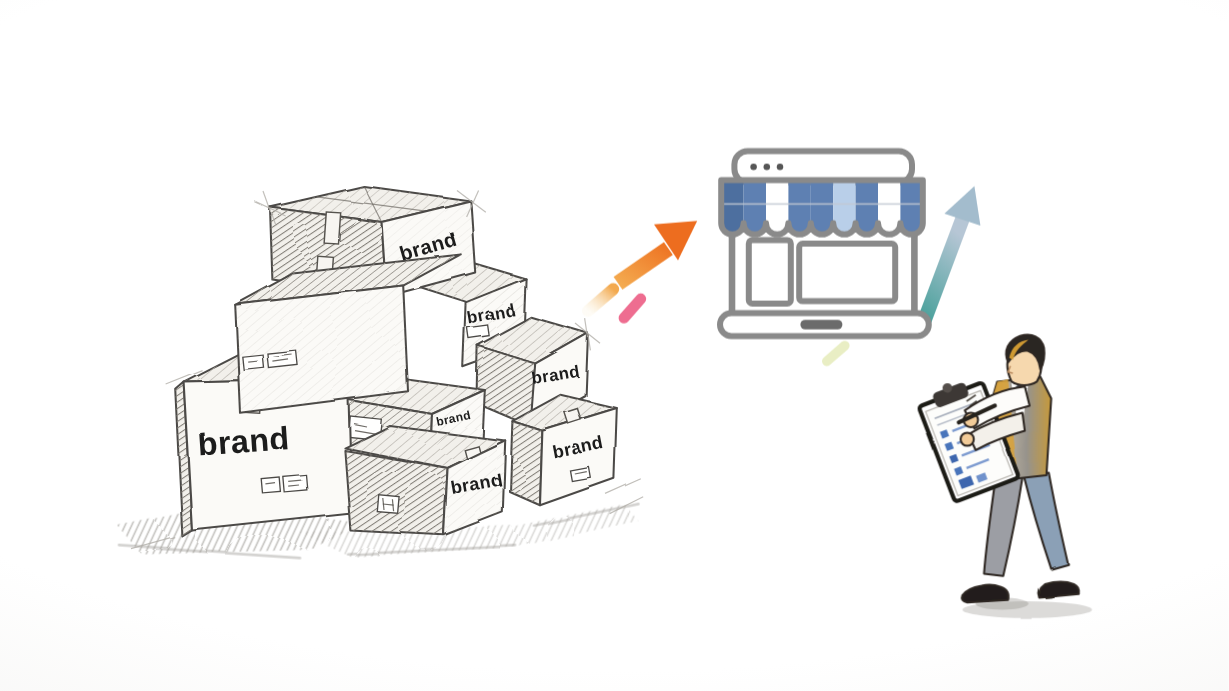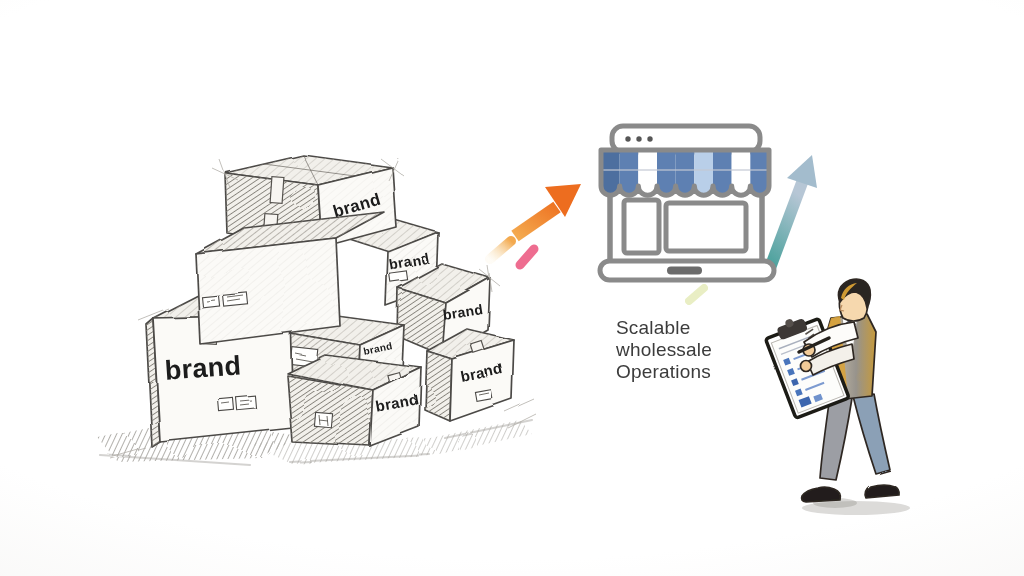--- a/index.html
+++ b/index.html
@@ -275,18 +275,13 @@
     <circle class="po" cx="806" cy="366" r="5.5" fill="#f2cb98"></circle>
     <path d="M829,338 L799,352" stroke="#26221e" stroke-width="3.5" stroke-linecap="round"></path>
     <path fill="#f0c795" class="po" d="M847,306 l12,-2 l1,12 l-12,2 z"></path>
     <path class="po" fill="#f6d8ae" d="M843,318 C838,308 838,298 844,292 C852,286 862,288 866,296 C869,303 868,312 864,318 C858,322 849,322 843,318 Z"></path>
     <path class="po" d="M840,302 C836,292 840,284 850,280 C860,277 868,281 870,290 C871,297 869,304 867,308 C866,300 862,294 856,292 C850,292 844,296 840,302 Z" fill="#2b2623"></path>
     <path d="M841,298 C843,289 849,284 857,283 C851,288 846,292 844,300 Z" fill="#cf9a33"></path>
     <path d="M842,305 l-2,5 l4,1" stroke="#b98a5e" stroke-width="1.2" fill="none"></path>
   </g>
 </svg>
 
-<div class="caption">
-  <div>Scalable</div>
-  <div>wholessale</div>
-  <div>Operations</div>
 </div>
-</div>
 
 </body></html>

